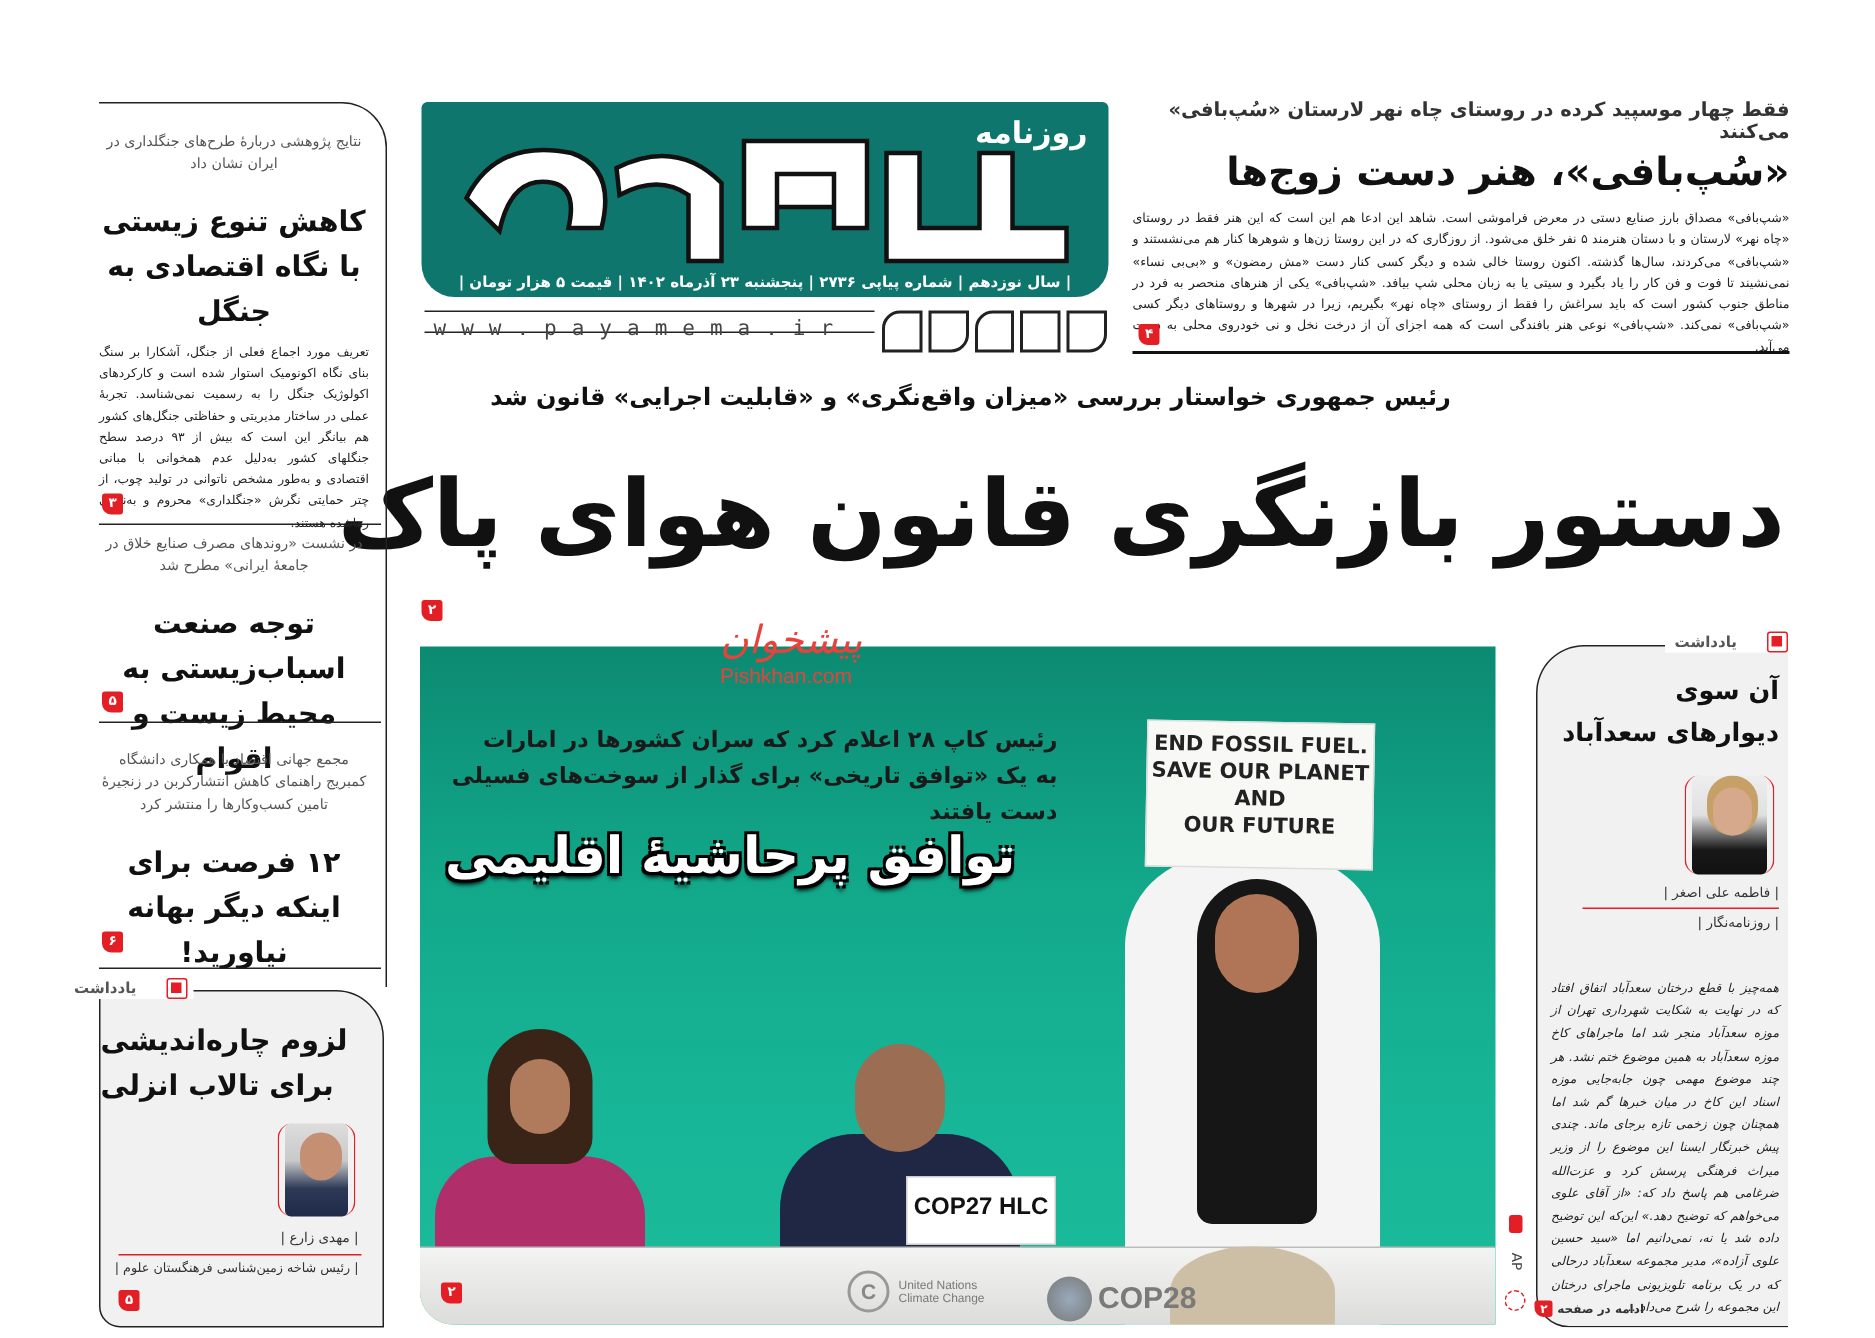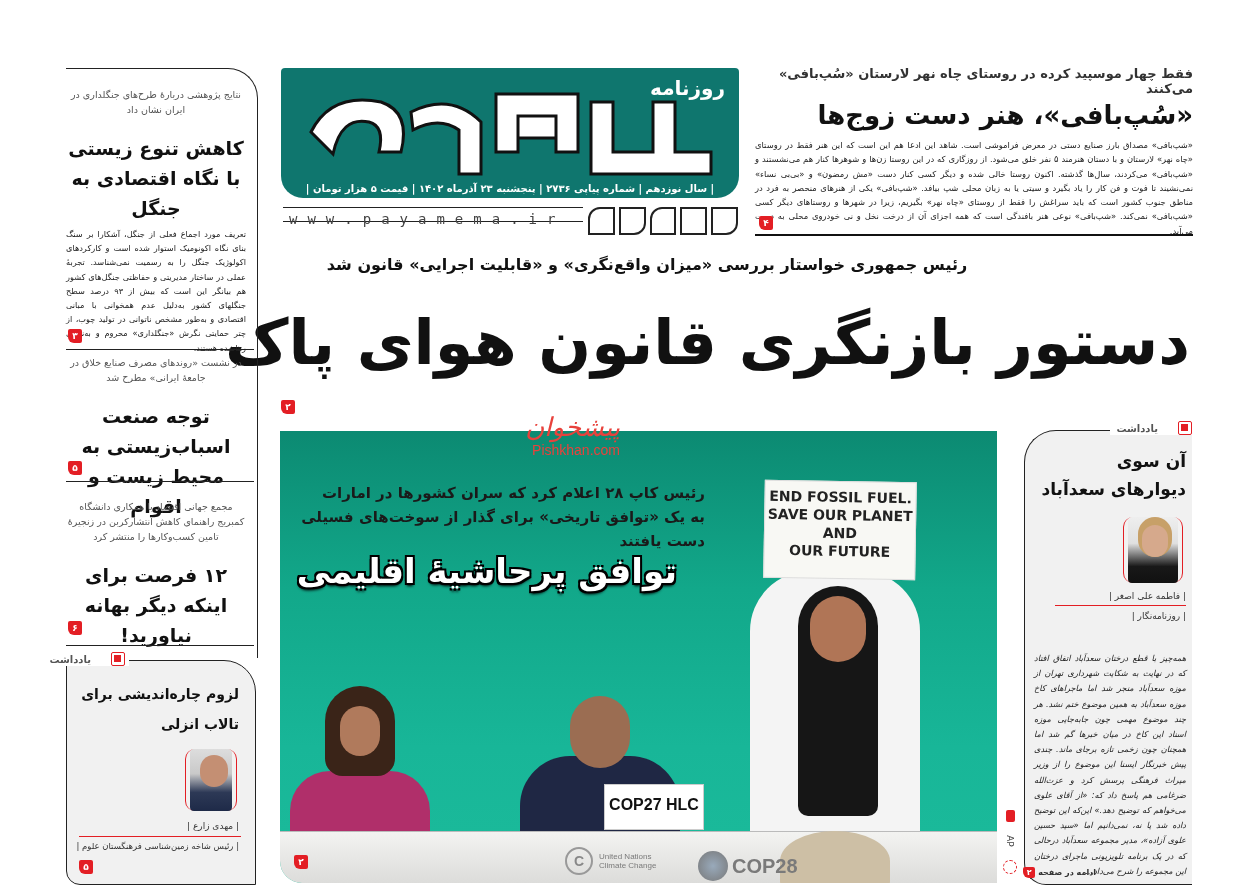--- a/index.html
+++ b/index.html
@@ -51,40 +51,40 @@
     .hero .nameplate { position: absolute; left: 324px; top: 353px; width: 100px; height: 46px; background: #fff; border: 1px solid #ccc; direction: ltr; font-size: 16px; font-weight: bold; color: #111; text-align: center; line-height: 40px; font-family: "Liberation Sans", sans-serif; }
     .hero .p3-body { left: 470px; top: 140px; width: 170px; height: 320px; background: #f4f4f4; border-radius: 60px 60px 0 0; }
     .hero .p3-hair { left: 518px; top: 155px; width: 80px; height: 230px; background: #161616; border-radius: 40px 40px 10px 10px; }
     .hero .p3-face { left: 530px; top: 165px; width: 56px; height: 66px; background: #b07556; border-radius: 28px; }
     .hero .p3-legs { left: 500px; top: 400px; width: 110px; height: 60px; background: #cdbfa5; }
     .hero .un-logo { position: absolute; left: 285px; top: 416px; direction: ltr; display: flex; align-items: center; gap: 6px; color: #7a7a7a; font-size: 8px; font-family: "Liberation Sans", sans-serif; }
     .hero .un-logo .circ { width: 28px; height: 28px; border: 2px solid #999; border-radius: 50%; text-align: center; line-height: 24px; font-weight: bold; font-size: 14px; color: #888; }
     .hero .cop-logo { position: absolute; left: 418px; top: 420px; direction: ltr; display: flex; align-items: center; gap: 4px; color: #7a7a7a; font-size: 20px; font-weight: bold; font-family: "Liberation Sans", sans-serif; }
     .hero .cop-logo .blob { width: 30px; height: 30px; border-radius: 50%; background: radial-gradient(#9ab,#777); }
     .hero .hero-tag { position: absolute; left: 14px; bottom: 14px; }
-    .watermark { left: 480px; top: 412px; width: 140px; text-align: right; color: #e8423c; direction: ltr; }
+    .watermark { left: 480px; top: 412px; width: 140px; text-align: left; color: #e8423c; direction: ltr; }
     .watermark .fa { font-size: 26px; font-style: italic; font-family: "DejaVu Serif", serif; direction: rtl; line-height: 30px; }
     .watermark .en { font-size: 14px; font-family: "Liberation Sans", sans-serif; line-height: 16px; }
 
     
     .left-col { left: 66px; top: 68px; width: 192px; height: 590px; border-top: 1.5px solid #222; border-right: 1.5px solid #222; border-radius: 0 30px 0 0; }
     .lstory { position: absolute; left: 0; width: 180px; text-align: center; }
     .lstory .kicker { font-size: 9.5px; color: #555; line-height: 15px; }
     .lstory .title { font-size: 19px; font-weight: 900; line-height: 30px; margin-top: 16px; letter-spacing: -0.5px; }
     .lstory .body { font-size: 8.2px; line-height: 14.2px; text-align: justify; color: #222; margin-top: 4px; }
     .lstory .page-tag { position: absolute; left: 2px; }
     .lstory .rule { position: absolute; left: 0; right: -8px; border-bottom: 1.5px solid #222; }
 
     
     .note-left { left: 66px; top: 660px; width: 190px; height: 225px; background: #f1f1f1; border: 1.5px solid #222; border-radius: 0 32px 0 14px; }
     .note-label { display: flex; align-items: center; gap: 20px; font-size: 10px; font-weight: bold; color: #555; }
     .note-icon { width: 14px; height: 14px; border: 1.5px solid #e31e24; border-radius: 2px; position: relative; background: #fff; }
     .note-icon::after { content: ""; position: absolute; left: 2px; top: 2px; width: 7px; height: 7px; background: #e31e24; }
     .note-left .note-label { position: absolute; right: 126px; top: -9px; background: #fff; padding: 0 4px; direction: rtl; }
-    .note-left .title { position: absolute; right: 16px; top: 18px; font-size: 14px; font-weight: 900; line-height: 30px; text-align: right; }
+    .note-left .title { position: absolute; right: 16px; top: 18px; font-size: 19px; font-weight: 900; line-height: 30px; text-align: left; }
     .portrait { position: absolute; border-left: 1.5px solid #e31e24; border-right: 1.5px solid #e31e24; border-radius: 10px; }
     .portrait .img { position: absolute; left: 4px; right: 4px; top: 0; bottom: 0; background: linear-gradient(180deg,#ddd 0%, #c9c9c9 40%, #2d3956 70%, #1e2a48 100%); border-radius: 4px; overflow: hidden; }
     .portrait .face { position: absolute; left: 10px; top: 6px; width: 28px; height: 32px; background: #c48f73; border-radius: 14px; }
     .note-left .portrait { left: 118px; top: 88px; width: 52px; height: 62px; }
     .byline { position: absolute; font-size: 9px; color: #333; text-align: right; white-space: nowrap; }
     .note-left .byline.name { right: 16px; top: 160px; }
     .note-left .redline { position: absolute; left: 12px; right: 14px; top: 175px; border-bottom: 1.5px solid #e31e24; }
     .note-left .byline.role { right: 16px; top: 180px; font-size: 8.5px; }
     .note-left .page-tag { position: absolute; left: 12px; bottom: 10px; }
 

